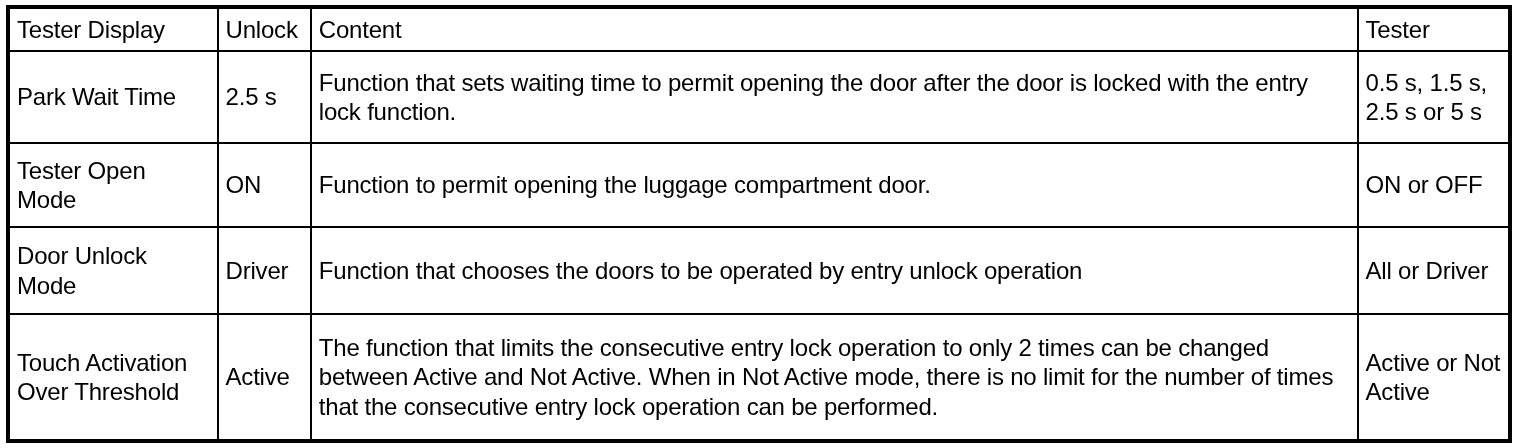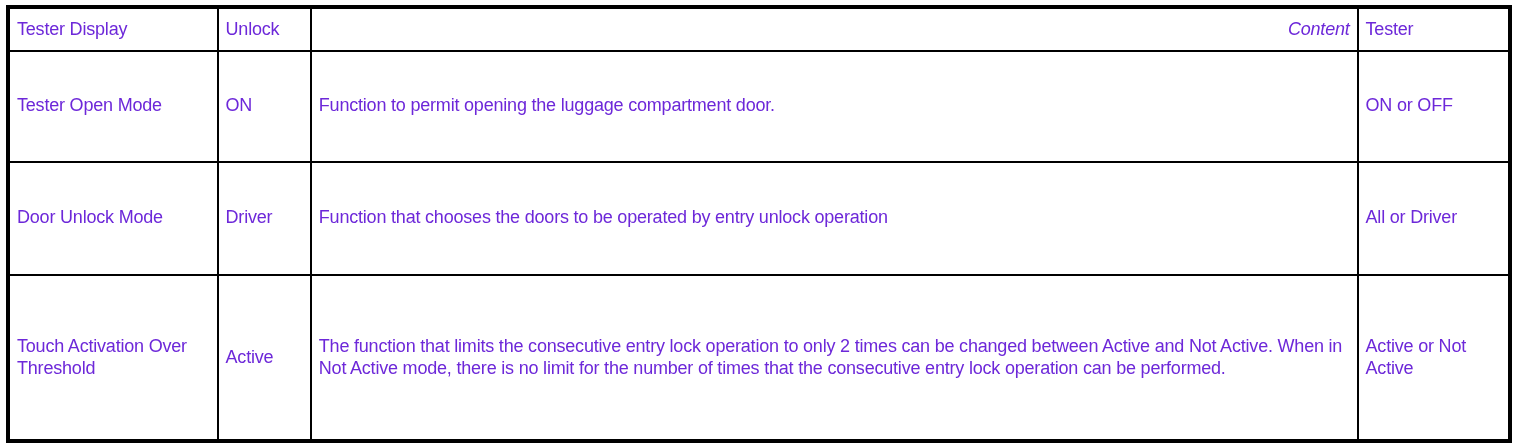--- a/index.html
+++ b/index.html
@@ -34,41 +34,41 @@
     background: #ffffff;
   }
 
   table.spec-table td,
   table.spec-table th {
     border: 2px solid #000000;
     padding: 0 7px;
     vertical-align: middle;
     text-align: left;
     font-weight: normal;
-    font-size: 18px;
+    font-size: 24px;
     line-height: 1.22;
     letter-spacing: -0.2px;
-    color: #6d28d9;
+    color: #000000;
   }
 
   
   .col-display  { width: 209px; }
   .col-default  { width: 93px;  }
   .col-content  { width: 1044px; }
   .col-setting  { width: 152px; }
 
   
   thead th {
     font-weight: bold;
     text-align: center;
     font-size: 23px;
     height: 41px;
     border-bottom-width: 4px;
   }
-  thead th.th-content { text-align: right; font-style: italic; }
+  thead th.th-content { text-align: left; }
 
   
   tr.row-0 td { height: 74px; }
   tr.row-1 td { height: 76px; }
   tr.row-2 td { height: 70px; }
   tr.row-3 td { height: 72px; }
   tr.row-4 td { height: 105px; }
 
   td.cell-display { white-space: normal; }
   td.cell-content { }
@@ -87,20 +87,26 @@
     </colgroup>
     <thead>
       <tr>
         <th class="th-display">Tester Display</th>
         <th class="th-default">Unlock</th>
         <th class="th-content">Content</th>
         <th class="th-setting">Tester</th>
       </tr>
     </thead>
     <tbody>
+      <tr class="row-1">
+        <td class="cell-display">Park Wait Time</td>
+        <td class="cell-default">2.5 s</td>
+        <td class="cell-content">Function that sets waiting time to permit opening the door after the door is locked with the entry lock function.</td>
+        <td class="cell-setting">0.5 s, 1.5 s, 2.5 s or 5 s</td>
+      </tr>
       <tr class="row-2">
         <td class="cell-display">Tester Open Mode</td>
         <td class="cell-default">ON</td>
         <td class="cell-content">Function to permit opening the luggage compartment door.</td>
         <td class="cell-setting">ON or OFF</td>
       </tr>
       <tr class="row-3">
         <td class="cell-display">Door Unlock Mode</td>
         <td class="cell-default">Driver</td>
         <td class="cell-content">Function that chooses the doors to be operated by entry unlock operation</td>

